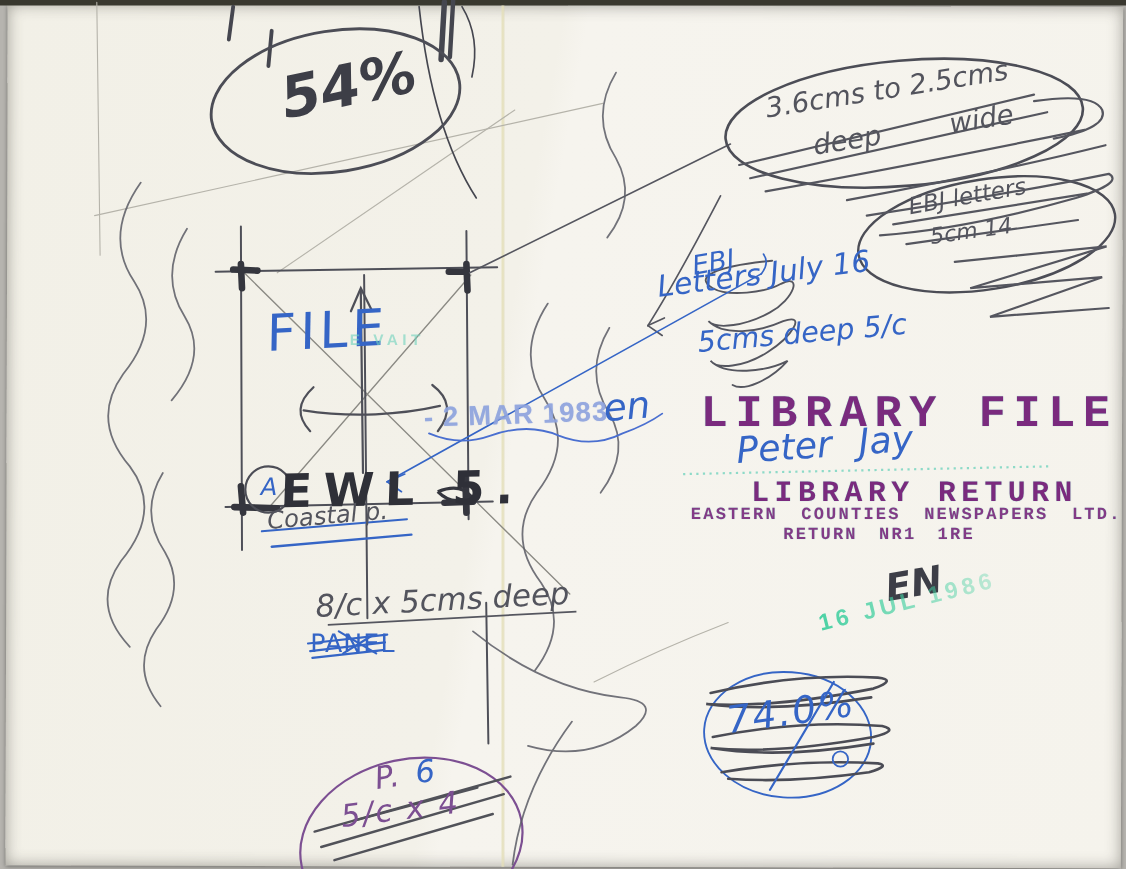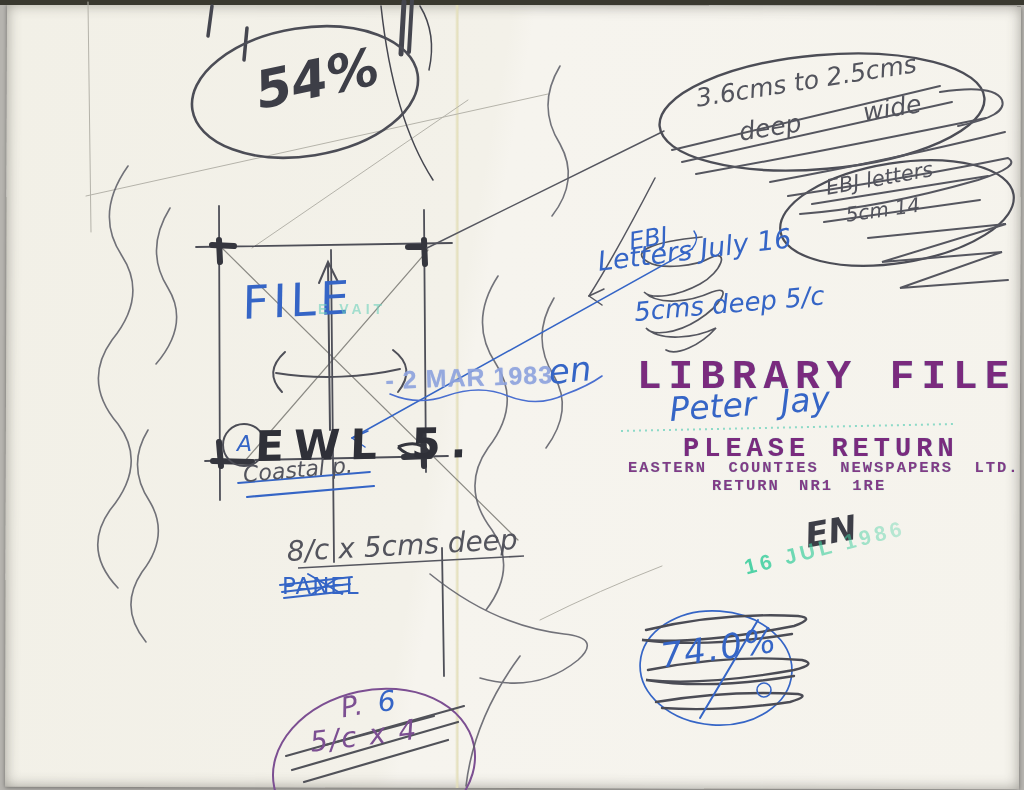--- a/index.html
+++ b/index.html
@@ -177,21 +177,21 @@
   <div class="txt pen-blue" style="left:596px;top:246px;font-size:27px;transform:rotate(-7deg);">Letters July 16</div>
   <div class="txt pen-blue" style="left:633px;top:297px;font-size:26px;transform:rotate(-5deg);">5cms deep 5/c</div>
 
   <div class="txt pencil-hw" style="left:694px;top:84px;font-size:25px;transform:rotate(-9deg);">3.6cms to 2.5cms</div>
   <div class="txt pencil-hw" style="left:737px;top:118px;font-size:25px;word-spacing:55px;transform:rotate(-9deg);">deep wide</div>
   <div class="txt pencil-hw" style="left:824px;top:176px;font-size:21px;transform:rotate(-10deg);">EBJ letters</div>
   <div class="txt pencil-hw" style="left:844px;top:203px;font-size:20px;transform:rotate(-8deg);">5cm 14</div>
 
   <div class="txt stamp-teal" style="left:637px;top:354px;font-size:41px;letter-spacing:7px;">LIBRARY FILE</div>
   <div class="txt pen-blue" style="left:668px;top:390px;font-size:33px;word-spacing:14px;transform:rotate(-4deg);">Peter Jay</div>
-  <div class="txt stamp-teal" style="left:683px;top:434px;font-size:27px;letter-spacing:5px;">PLEASE RETURN</div>
+  <div class="txt stamp-teal" style="left:683px;top:434px;font-size:27px;letter-spacing:5px;">LIBRARY RETURN</div>
   <div class="txt stamp-teal" style="left:628px;top:459px;font-size:15.5px;letter-spacing:2px;word-spacing:10px;opacity:.85;">EASTERN COUNTIES NEWSPAPERS LTD.</div>
   <div class="txt stamp-teal" style="left:712px;top:477px;font-size:15.5px;letter-spacing:2px;word-spacing:8px;opacity:.85;">RETURN NR1 1RE</div>
 
   <div class="txt pencil-dark" style="left:802px;top:516px;font-size:34px;font-weight:bold;transform:rotate(-10deg);">EN</div>
   <div class="txt stamp-green" style="left:742px;top:556px;font-size:21px;letter-spacing:4px;transform:rotate(-14deg);">16 JUL 1986</div>
 
   <div class="txt pen-blue" style="left:658px;top:636px;font-size:34px;letter-spacing:2px;transform:rotate(-8deg);">74.0%</div>
 
   <div class="txt pencil-hw" style="left:286px;top:535px;font-size:28px;transform:rotate(-3deg);">8/c x 5cms deep</div>
   <div class="txt pen-blue" style="left:282px;top:573px;font-size:23px;font-style:normal;letter-spacing:1px;">PANEL</div>

